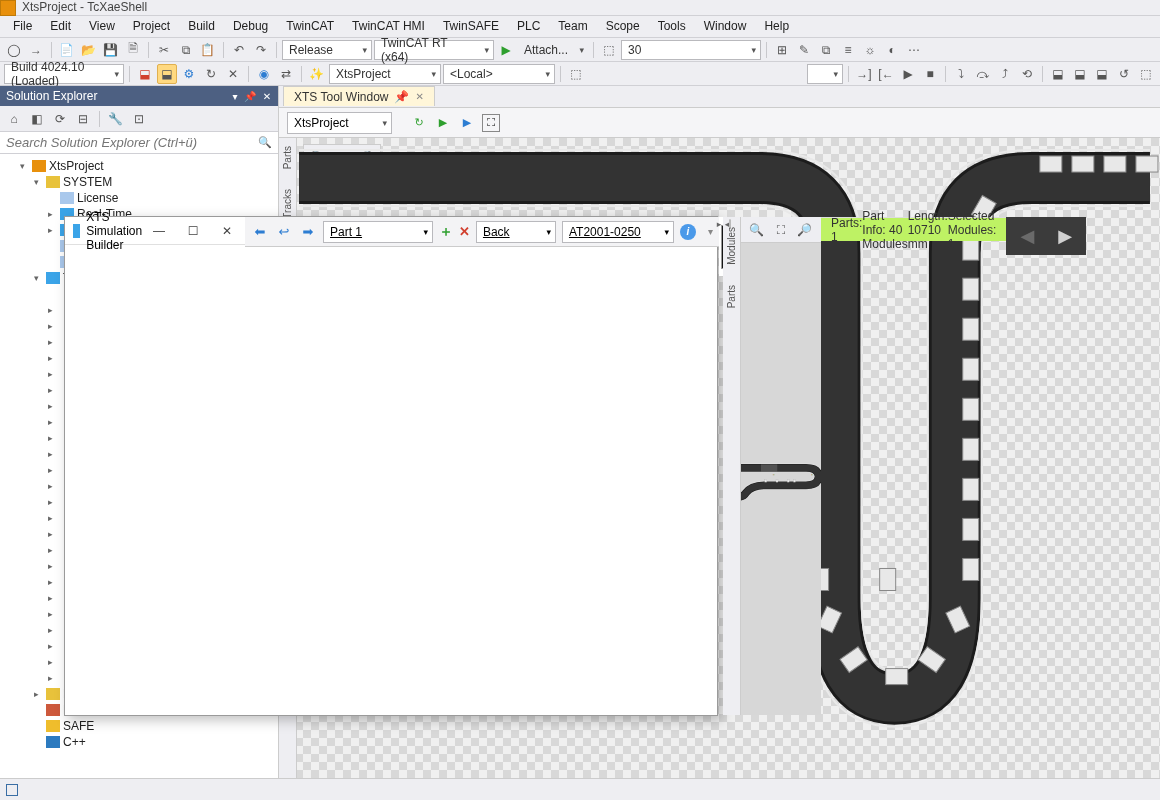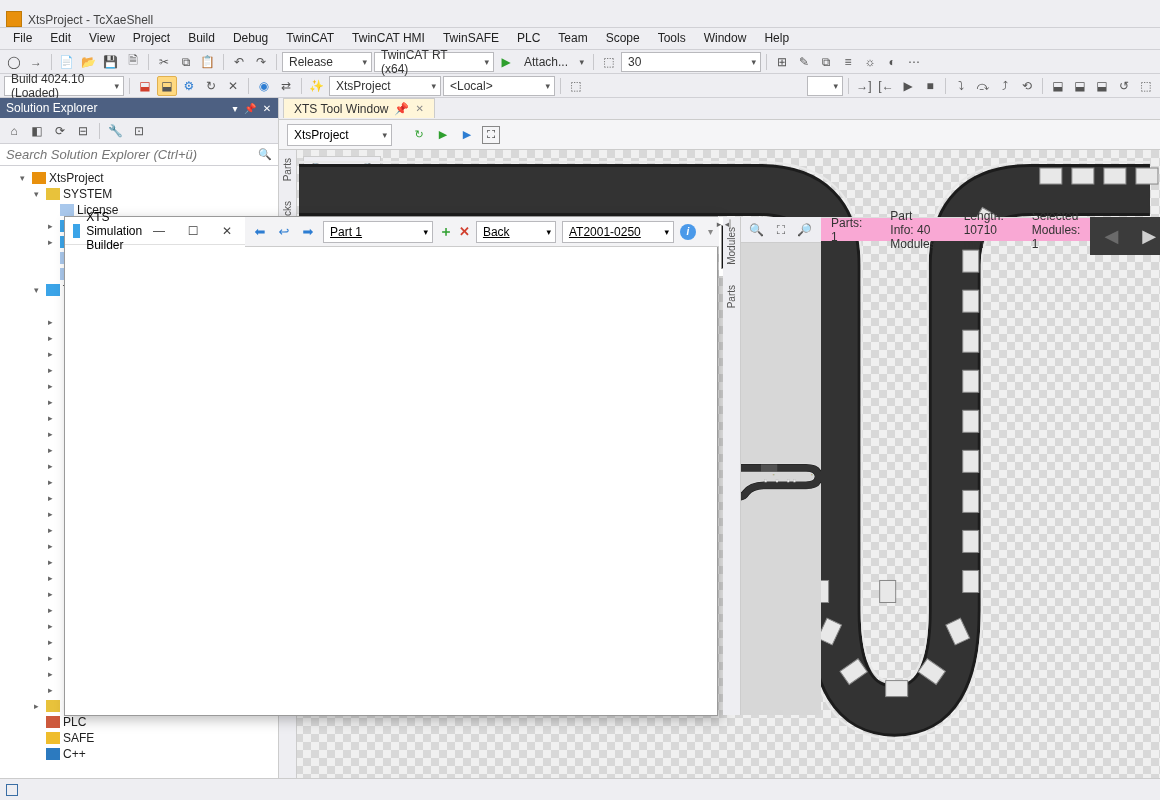--- a/index.html
+++ b/index.html
@@ -1,20 +1,20 @@
 <!DOCTYPE html>
 <html><head>
 <meta charset="utf-8">
 <style>
   * { box-sizing: border-box; margin: 0; padding: 0; font-family: "Segoe UI", Tahoma, sans-serif; font-size: 12px; }
   html, body { width: 1160px; height: 800px; overflow: hidden; background: #ffffff; }
   body { display: flex; flex-direction: column; }
 
   
-  .titlebar { height: 28px; background: #eeeef2; display: flex; align-items: flex-end; padding: 0 6px; border-bottom: 1px solid #d0d0d5; }
+  .titlebar { height: 16px; background: #eeeef2; display: flex; align-items: flex-start; padding: 0 0; border-bottom: 1px solid #d0d0d5; }
   .titlebar .app-icon { width: 16px; height: 16px; background: #e8900c; margin-right: 6px; display:inline-block; border:1px solid #c07a08; }
   .titlebar .title { color: #444; }
 
   
   .menubar { height: 22px; background: #eeeef2; display: flex; align-items: stretch; border-bottom: 1px solid #d0d0d5; padding: 0 4px; }
   .menubar .menu-item { padding: 3px 9px; color: #222; }
 
   
   .toolbar-row { height: 24px; background: #eeeef2; display: flex; align-items: center; gap: 2px; padding: 0 4px; border-bottom: 1px solid #d0d0d5; }
   .tb-btn { width: 20px; height: 20px; display:flex; align-items:center; justify-content:center; color:#555; border-radius:2px; }
@@ -106,21 +106,21 @@
   .strip-scroll .arrow { position:absolute; top:0; width:12px; height:14px; display:flex; align-items:center; justify-content:center; font-size:9px; color:#666; }
   .strip-scroll .arrow.l{ left:-2px;} .strip-scroll .arrow.r{ right:-2px; }
 
   .float-body { flex:1; display:flex; min-height:0; }
   .float-sidetabs { width:18px; background:#eeeef2; border-right:1px solid #ccc; display:flex; flex-direction:column; align-items:center; padding-top:6px; gap:12px;}
   .float-sidetabs .vt { writing-mode: vertical-rl; transform: rotate(180deg); font-size:10px; color:#555; padding:4px 0; }
   .float-canvas-wrap { flex:1; display:flex; flex-direction:column; }
   .fc-zoomtb { height:26px; background:#eeeef2; border-bottom:1px solid #ccc; display:flex; align-items:center; padding:0 6px; gap:4px;}
   .float-canvas { flex:1; background:#d7d7d7; position:relative; overflow:hidden; }
 
-  .float-status { height:24px; background:#f9a8d4; border-top:1px solid #ddd; display:flex; align-items:center; gap:28px; padding:0 10px; font-size:11px; color:#333;}
+  .float-status { height:24px; background:#bef264; border-top:1px solid #ddd; display:flex; align-items:center; padding:0 10px; font-size:11px; color:#333;}
   .float-footer { height:38px; background:#3b3b3b; display:flex; align-items:center; justify-content:flex-end; padding:0 14px; gap:24px;}
   .float-footer .fnav { color:#d0d0d0; font-size:18px; }
   .float-footer .fnav.disabled { color:#6a6a6a; }
 
   
   .statusbar { height:22px; background:#eeeef2; border-top:1px solid #cccccc; display:flex; align-items:center; padding:0 6px; }
   .statusbar .sq { width:12px; height:12px; border:1px solid #3a6ea5; }
 
 </style>
 </head>

